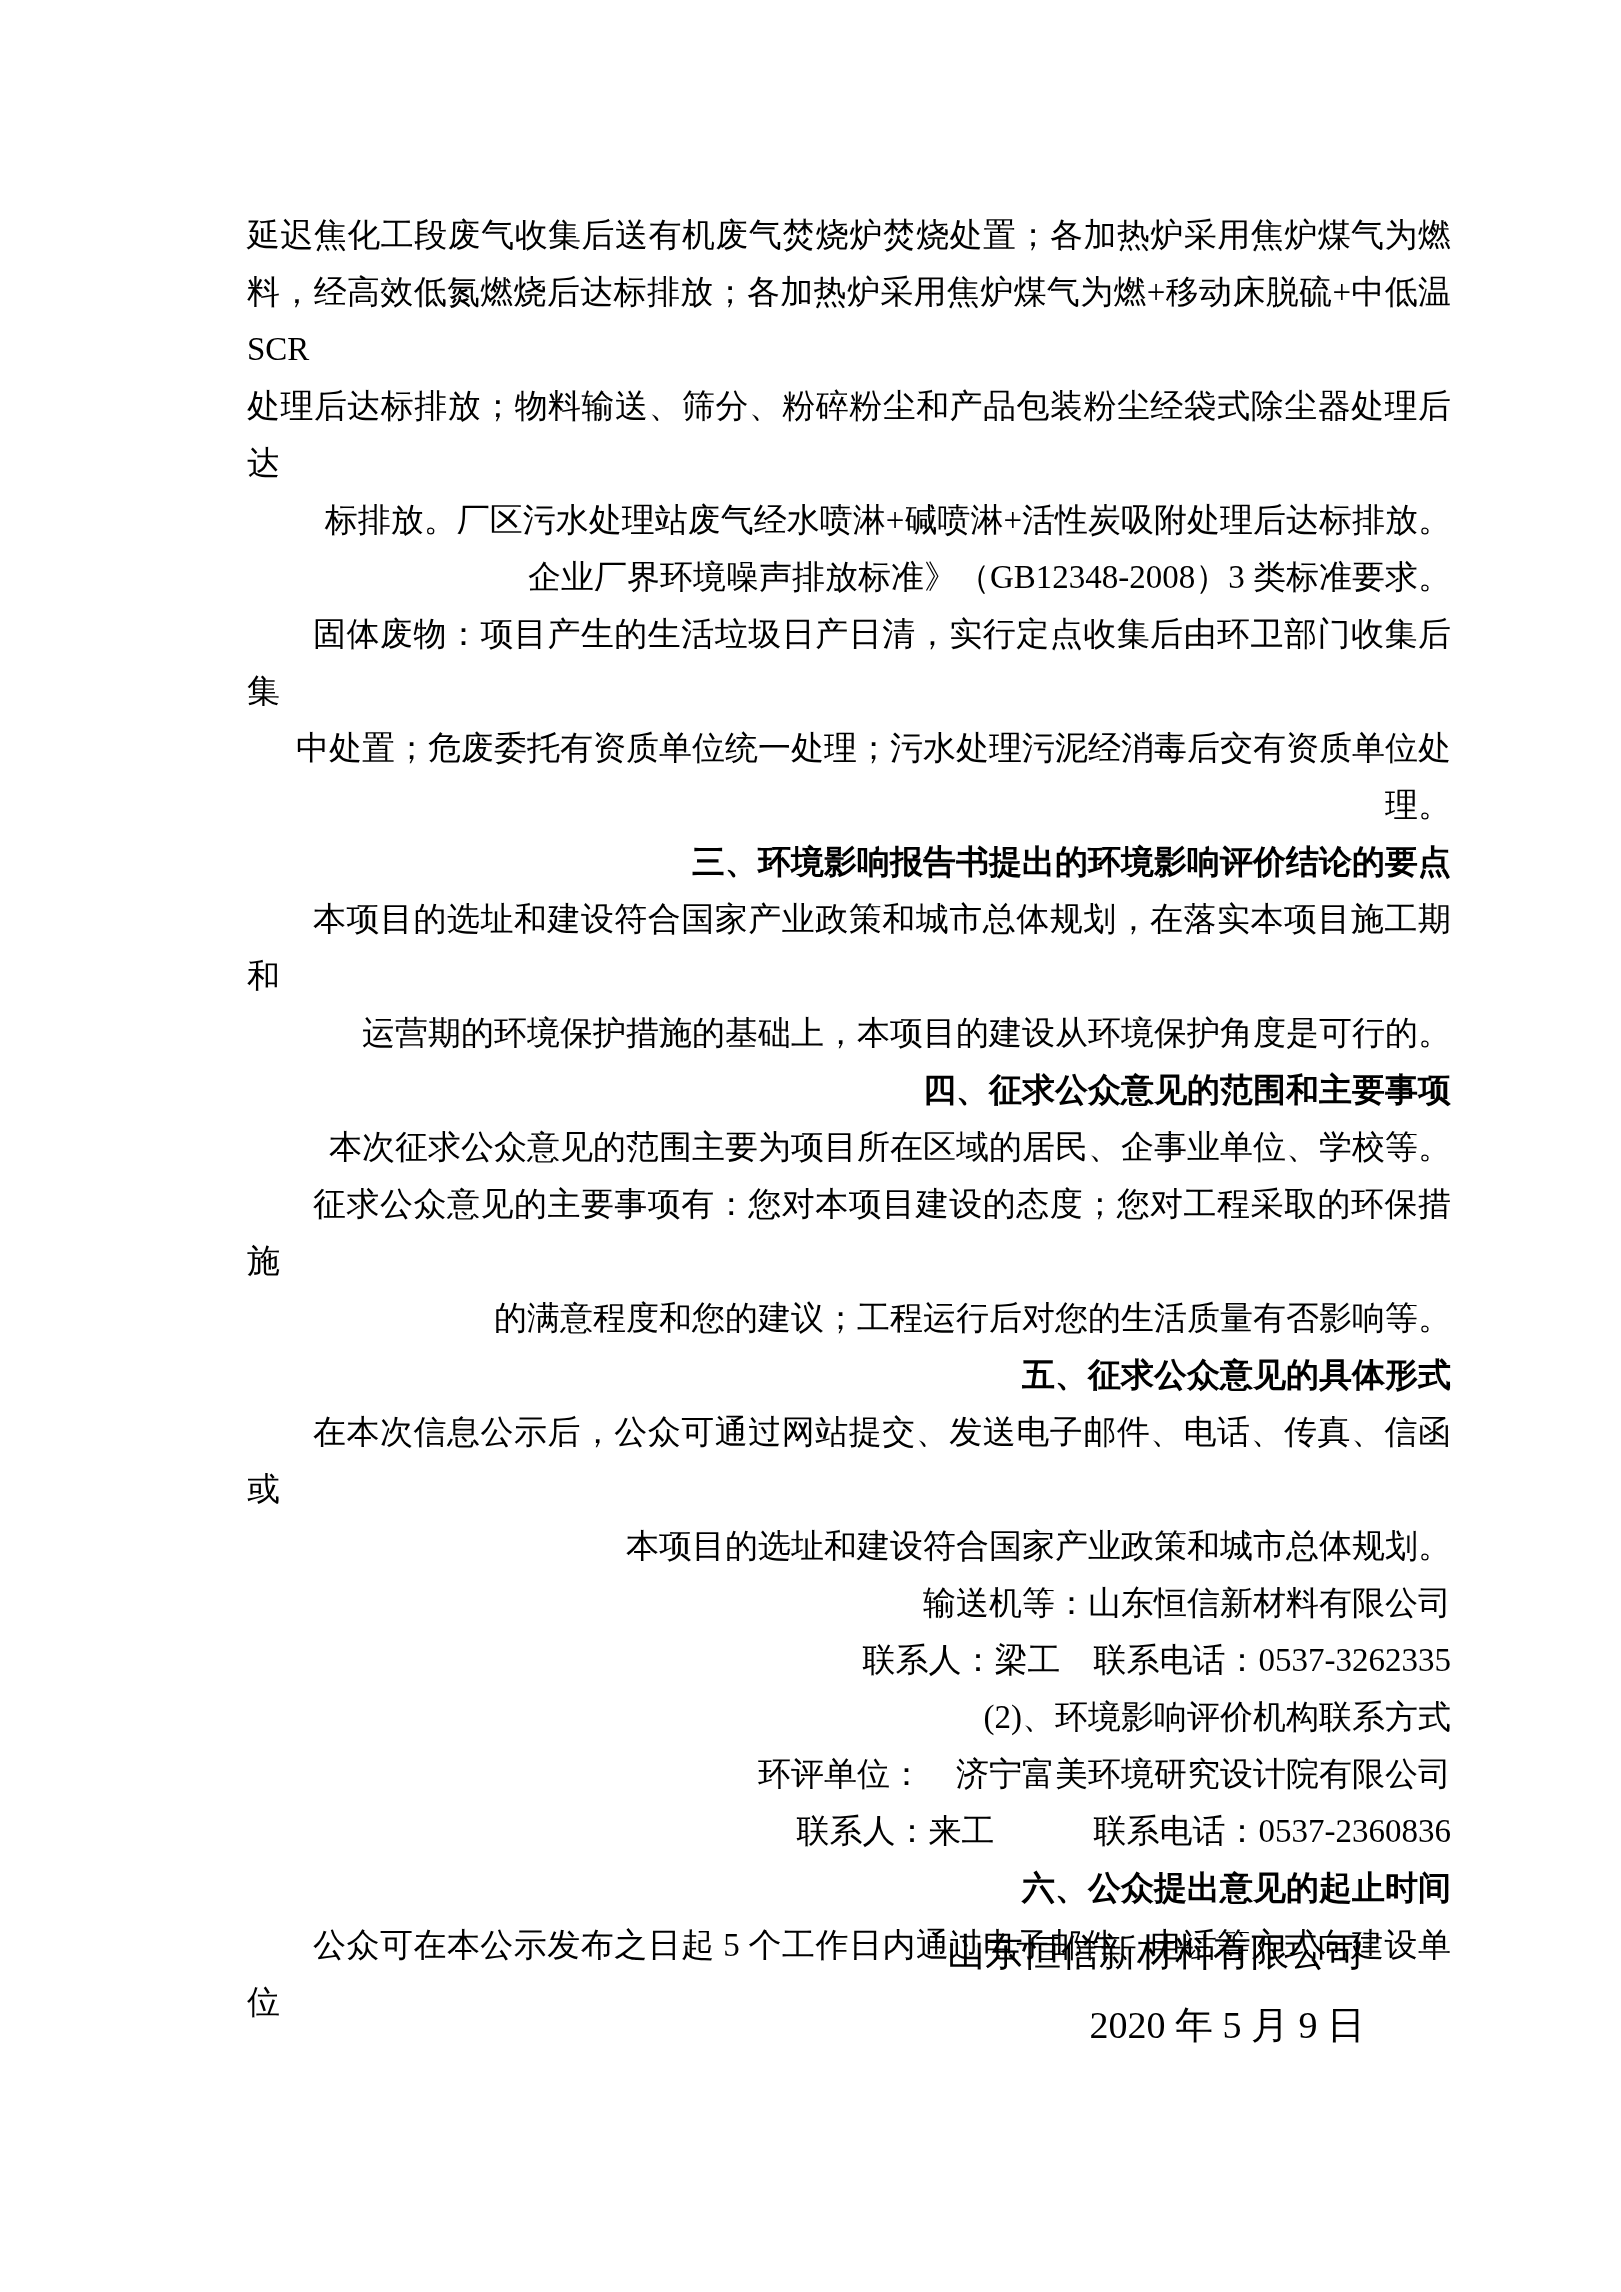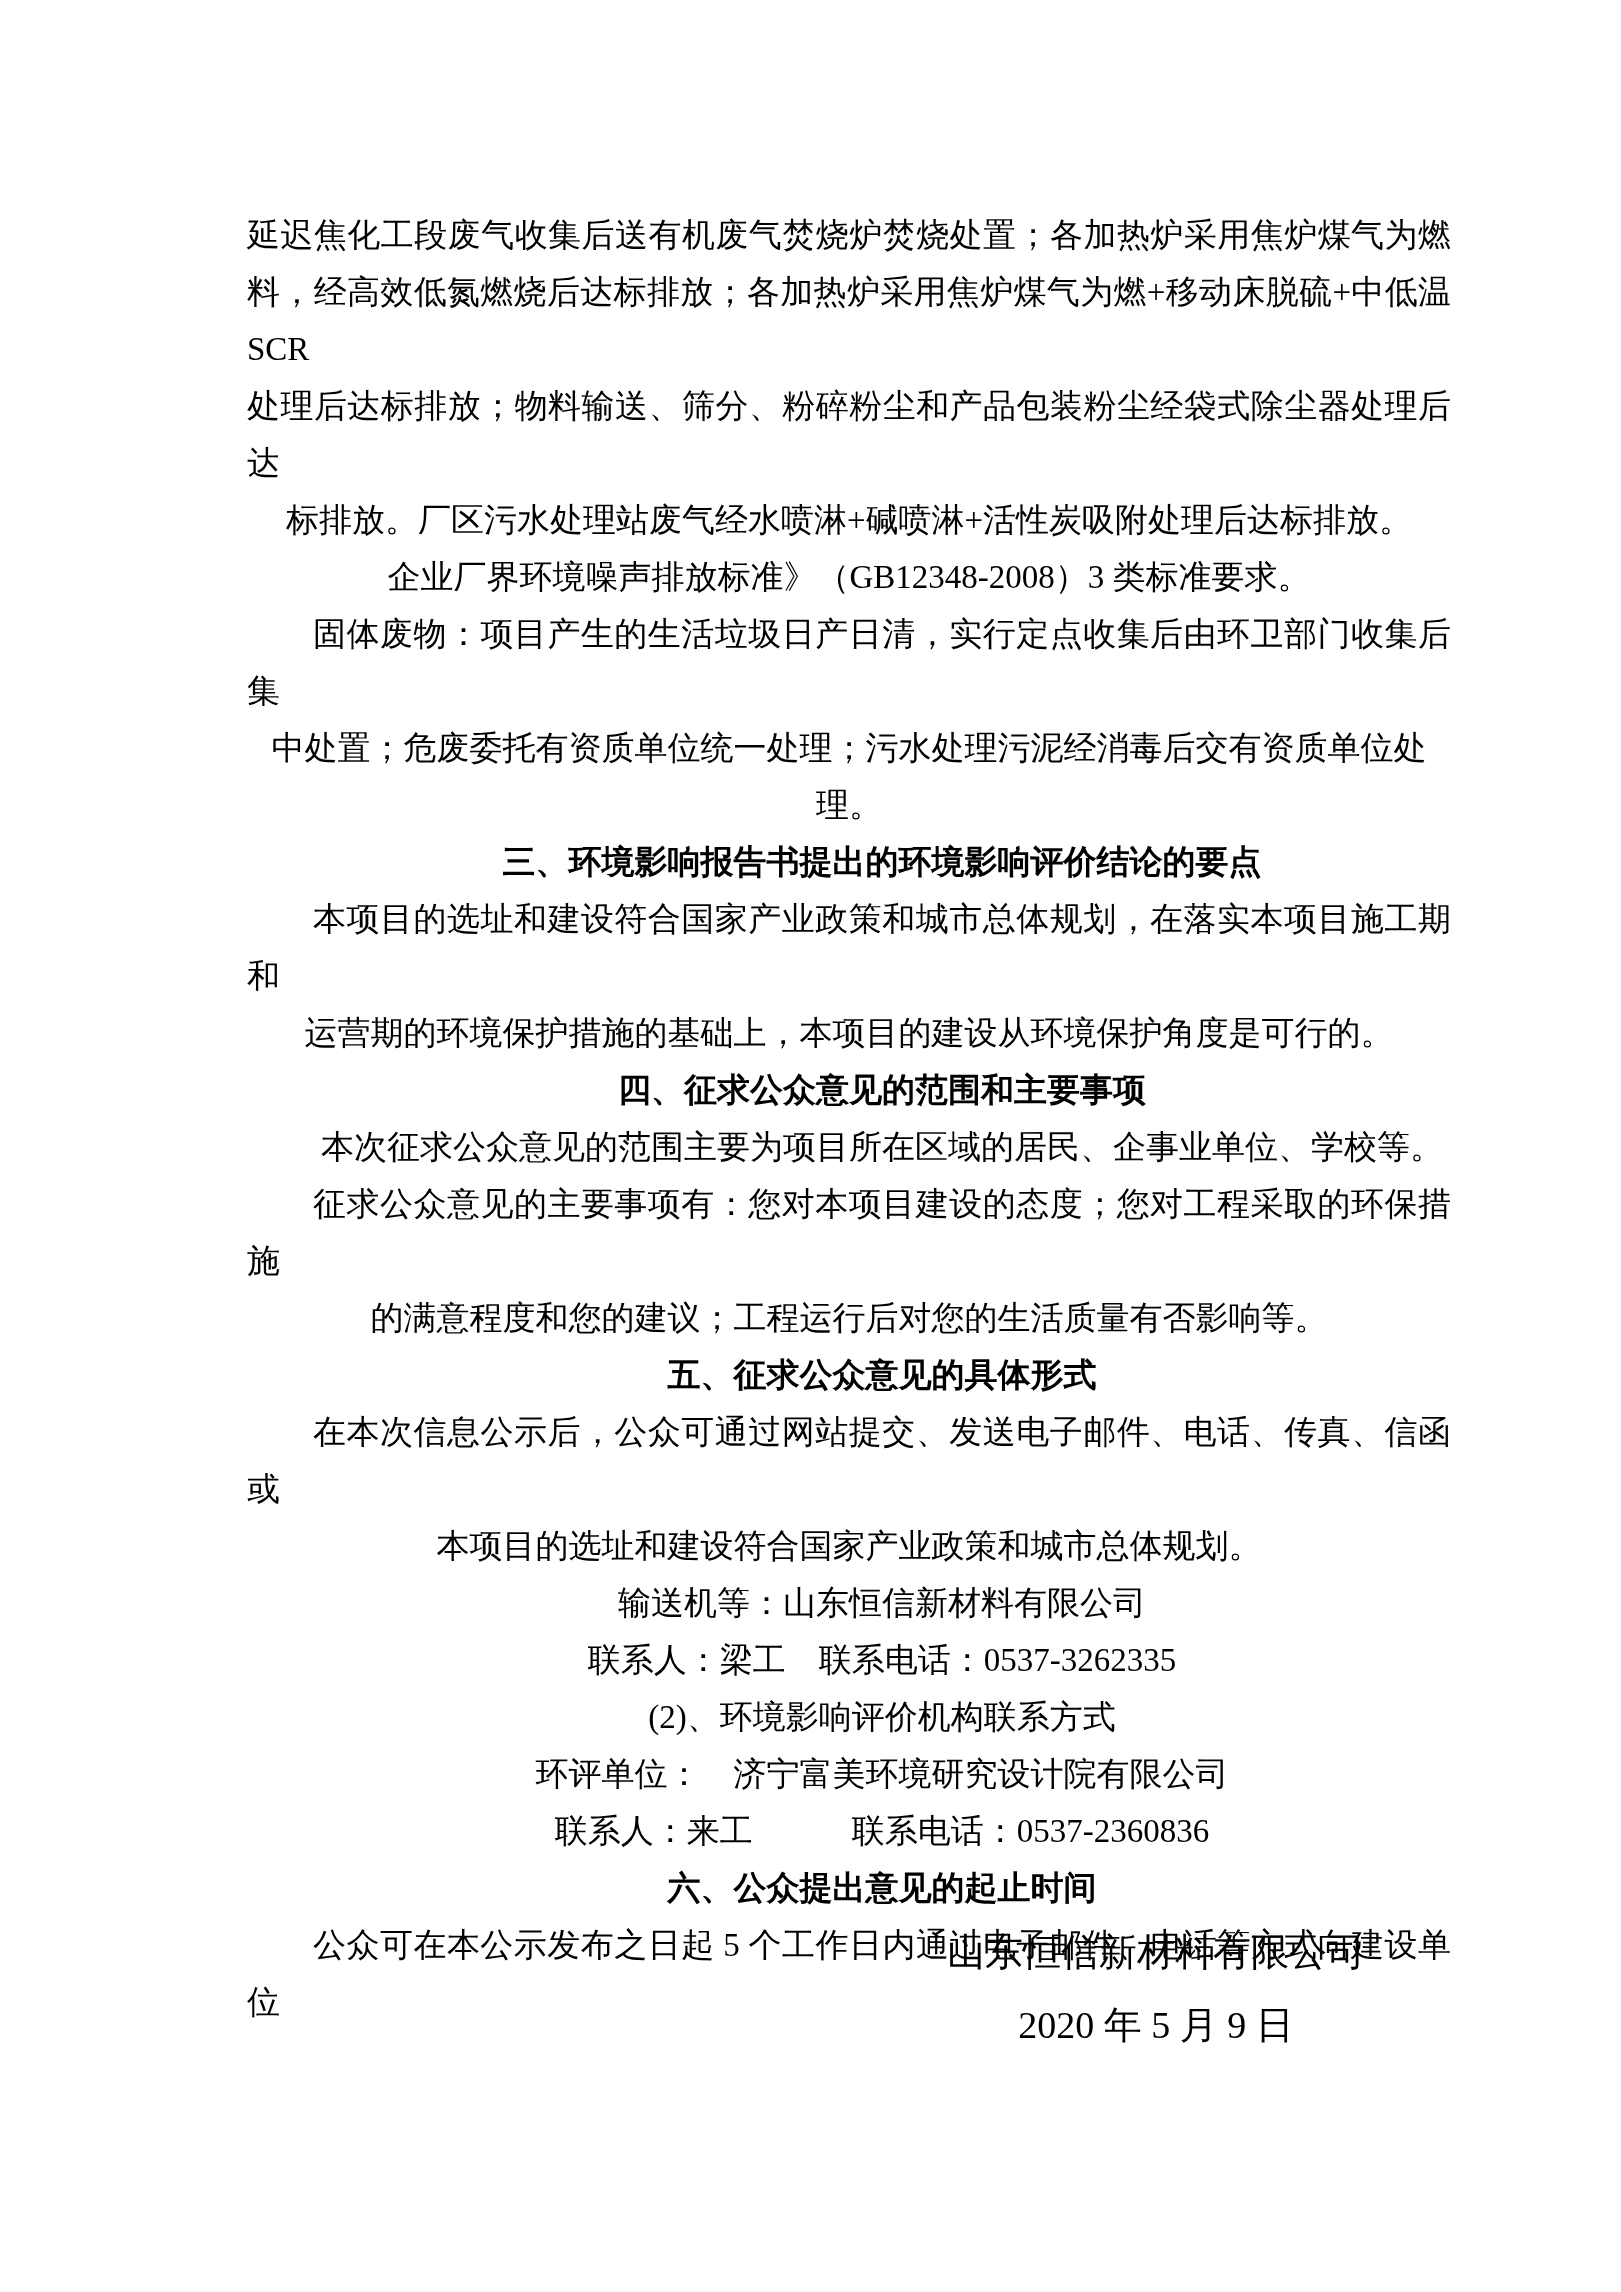--- a/index.html
+++ b/index.html
@@ -19,21 +19,21 @@
   .content {
     position: absolute;
     left: 247px;
     top: 207px;
     width: 1204px;
     font-size: 33px;
     line-height: 57px;
   }
   .line {
     display: block;
-    text-align: center;
+    text-align: right;
     white-space: pre-wrap;
   }
   
   .j {
     text-align: justify;
     text-align-last: justify;
     text-justify: inter-character;
   }
   
   .ind {

